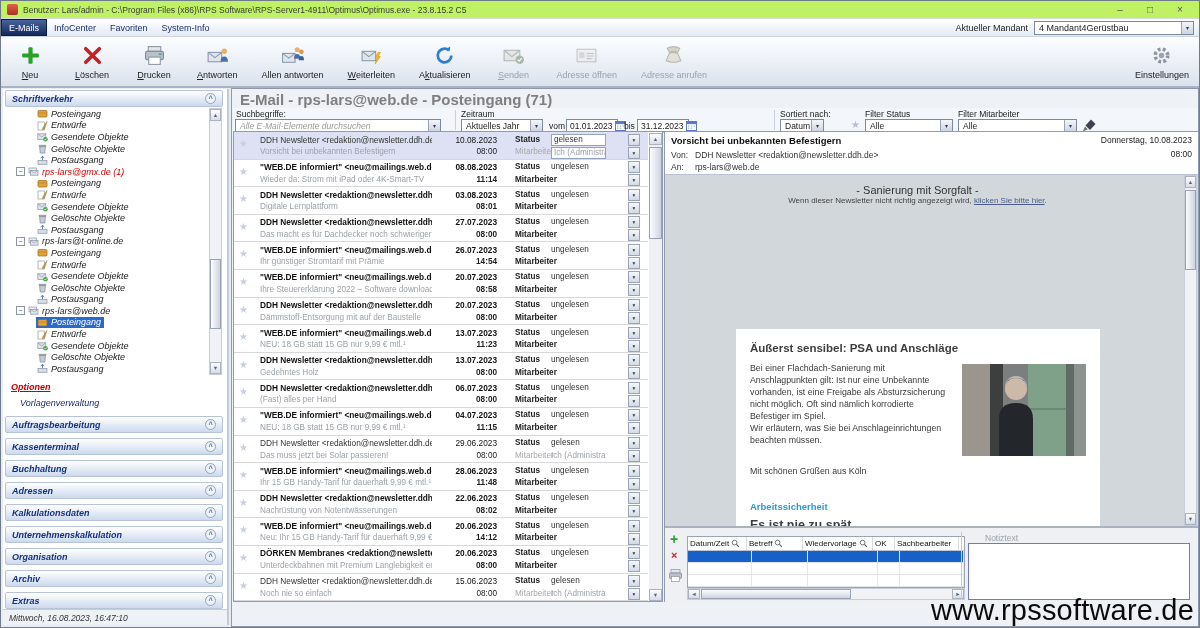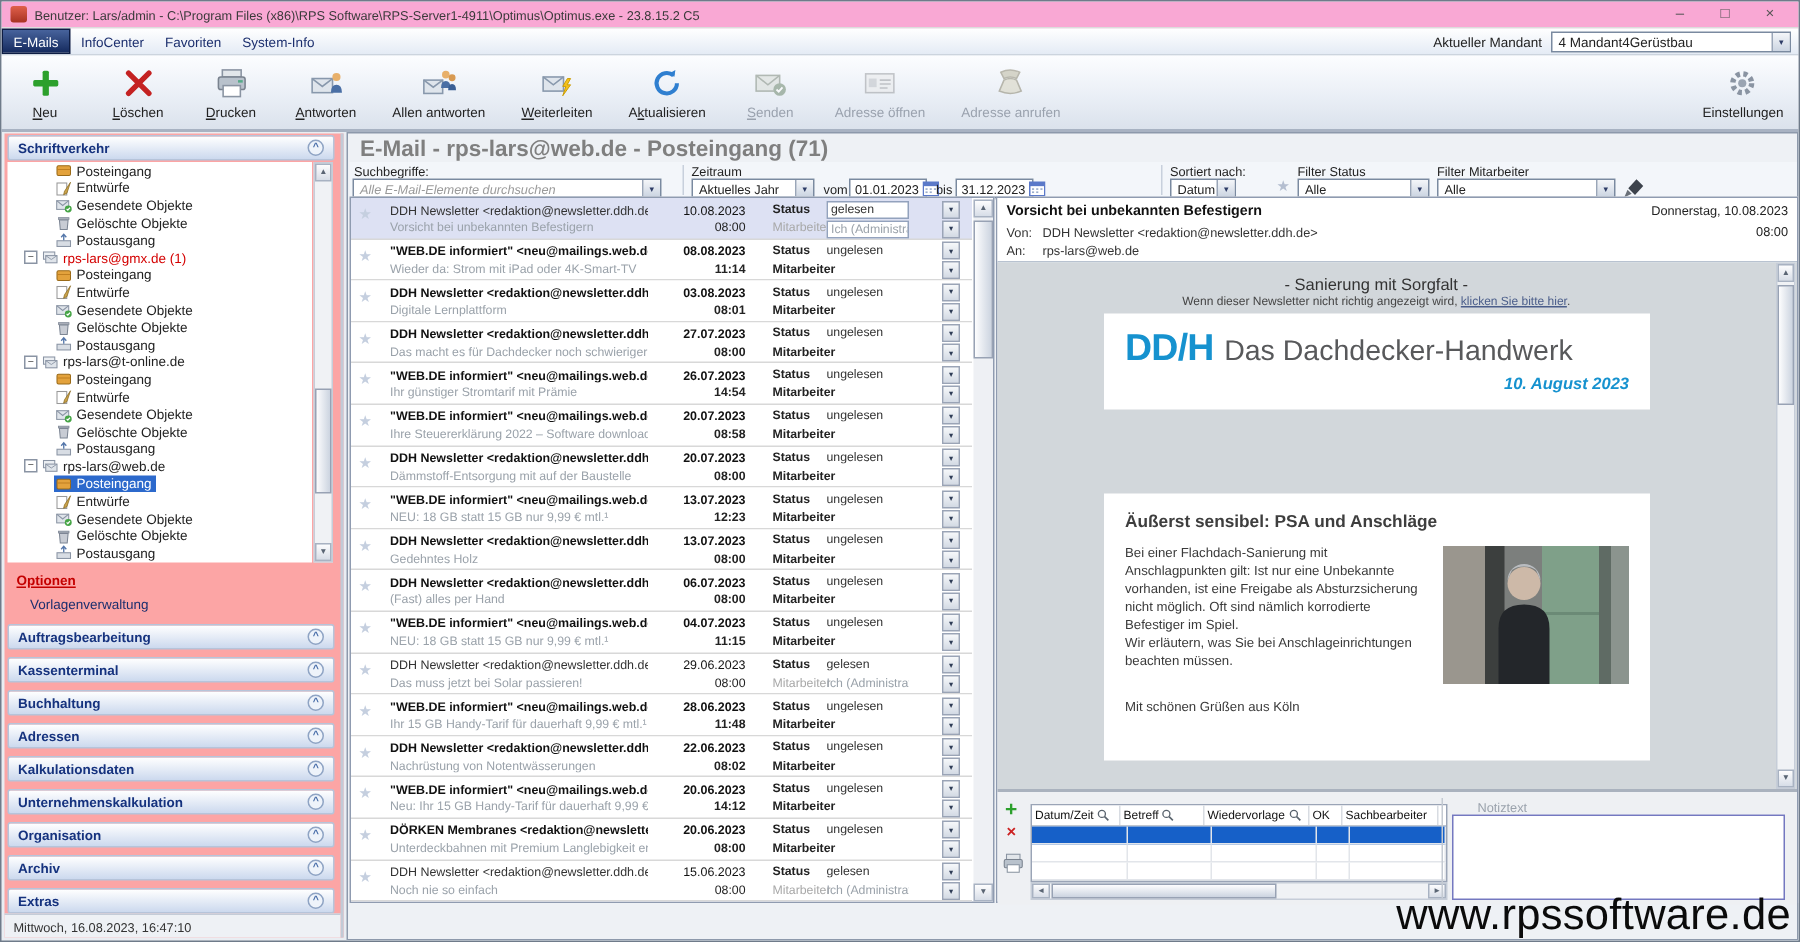--- a/index.html
+++ b/index.html
@@ -1,20 +1,20 @@
 <!DOCTYPE html>
 <html><head>
 <meta charset="utf-8">
 <style>
   html,body{margin:0;padding:0;background:#7a8694;font-family:"Liberation Sans",sans-serif;}
   *{box-sizing:border-box;}
   #window{position:relative;width:1200px;height:628px;background:#e9edf2;border:1px solid #6f7b8a;overflow:hidden;font-size:9px;color:#222;}
 
   
-  .titlebar{position:absolute;left:0;top:0;right:0;height:18px;background:#f9a8d4;display:flex;align-items:center;padding:0 4px;border-bottom:1px solid #dcdcdc;}
+  .titlebar{position:absolute;left:0;top:0;right:0;height:18px;background:#bef264;display:flex;align-items:center;padding:0 4px;border-bottom:1px solid #dcdcdc;}
   .app-ico{width:11px;height:11px;margin:0 5px 0 2px;border-radius:2px;background:linear-gradient(#e0604a,#a83222);flex:none;}
   .title-text{font-size:8.5px;color:#3a3a3a;white-space:nowrap;}
   .win-controls{margin-left:auto;display:flex;}
   .wc{width:30px;height:17px;display:flex;align-items:center;justify-content:center;font-size:10px;color:#555;}
 
   
   .menubar{position:absolute;left:0;top:18px;right:0;height:18px;background:linear-gradient(#ffffff,#e4ebf5);display:flex;align-items:stretch;border-bottom:1px solid #ccd4de;}
   #menu-tabs{display:flex;align-items:stretch;}
   .mtab{padding:0 7px;display:flex;align-items:center;color:#1c2f6e;font-size:9px;}
   .mtab.active{background:linear-gradient(#47639c,#152a5e);color:#fff;border:1px solid #0e1d44;}
@@ -30,21 +30,21 @@
   #tb-buttons{display:flex;align-items:flex-end;gap:24px;}
   .tb-btn{display:flex;flex-direction:column;align-items:center;gap:2px;min-width:38px;}
   .tb-ico{height:24px;display:flex;align-items:center;}
   .tb-ico svg{width:23px;height:23px;display:block;}
   .tb-label{font-size:9px;color:#222;white-space:nowrap;}
   .tb-btn.disabled .tb-label{color:#9aa2ae;}
   .tb-btn.disabled .tb-ico{filter:grayscale(.75);opacity:.6;}
   .tb-settings{margin-left:auto;justify-content:center;}
 
   
-  .sidebar{position:absolute;left:2px;top:88px;width:226px;bottom:2px;background:#fca5a5;border-right:2px solid #c2cad6;}
+  .sidebar{position:absolute;left:2px;top:88px;width:226px;bottom:2px;background:#ffffff;border-right:2px solid #c2cad6;font-style:italic;}
   .group-header{height:17px;border:1px solid #b6c4da;border-radius:2px;background:linear-gradient(#ffffff,#ccd9ee);display:flex;align-items:center;padding:0 6px;color:#15327e;font-weight:bold;font-size:9px;}
   .gh-chev{margin-left:auto;width:11px;height:11px;border:1px solid #8fa4c4;border-radius:50%;display:flex;align-items:center;justify-content:center;font-size:7px;color:#476ca8;background:#eef3fa;line-height:1;}
   .sv-header{position:absolute;left:2px;top:1px;right:4px;}
   #tree{position:absolute;left:2px;top:19px;width:203px;height:267px;overflow:hidden;background:#fff;}
   .trow{height:11.6px;display:flex;align-items:center;font-size:9px;color:#222;white-space:nowrap;}
   .hl{display:flex;align-items:center;gap:3px;padding:0 3px 0 1px;height:11px;}
   .trow.sel .hl{background:#2c69cc;color:#fff;}
   .ticon svg{width:11px;height:11px;display:block;}
   .pmbox{width:9px;height:9px;border:1px solid #8a94a4;background:#fff;font-size:7px;line-height:7px;text-align:center;color:#444;margin-right:2px;flex:none;}
   .tlabel.unread{color:#d40000;}
@@ -789,21 +789,21 @@
             <span class="esval">ungelesen</span>
             <span class="emval"></span>
             <span class="earr a1">▾</span>
             <span class="earr a2">▾</span>
           </div>
           <div class="erow unread">
             <span class="estar">★</span>
             <span class="esender">"WEB.DE informiert" &lt;neu@mailings.web.de&gt;</span>
             <span class="esubject">NEU: 18 GB statt 15 GB nur 9,99 € mtl.¹</span>
             <span class="edate">13.07.2023</span>
-            <span class="etime">12:23</span>
+            <span class="etime">11:23</span>
             <span class="eslabel">Status</span>
             <span class="emlabel">Mitarbeiter</span>
             <span class="esval">ungelesen</span>
             <span class="emval"></span>
             <span class="earr a1">▾</span>
             <span class="earr a2">▾</span>
           </div>
           <div class="erow unread">
             <span class="estar">★</span>
             <span class="esender">DDH Newsletter &lt;redaktion@newsletter.ddh.de&gt;</span>
@@ -935,24 +935,20 @@
         <span class="pv-date">Donnerstag, 10.08.2023</span>
         <span class="pv-time">08:00</span>
         <span class="pv-l" style="top:18px;">Von:</span>
         <span class="pv-v" style="top:18px;">DDH Newsletter &lt;redaktion@newsletter.ddh.de&gt;</span>
         <span class="pv-l" style="top:30px;">An:</span>
         <span class="pv-v" style="top:30px;">rps-lars@web.de</span>
       </div>
       <div class="pv-body">
         <div class="pv-banner1">- Sanierung mit Sorgfalt -</div>
         <div class="pv-banner2"><span>Wenn dieser Newsletter nicht richtig angezeigt wird, </span><span class="lnk">klicken Sie bitte hier</span><span>.</span></div>
-        <div class="card card1">
-          <div class="logo-line"><span class="logo">DD/H</span><span class="logo-text">Das Dachdecker-Handwerk</span></div>
-          <div class="issue">10. August 2023</div>
-        </div>
         <div class="card card2">
           <div class="art-title">Äußerst sensibel: PSA und Anschläge</div>
           <div class="art-flex">
             <div class="art-text">
               <div>Bei einer Flachdach-Sanierung mit Anschlagpunkten gilt: Ist nur eine Unbekannte vorhanden, ist eine Freigabe als Absturzsicherung nicht möglich. Oft sind nämlich korrodierte Befestiger im Spiel.</div>
               <div>Wir erläutern, was Sie bei Anschlageinrichtungen beachten müssen.</div>
             </div>
             <div class="photo">
               <svg viewBox="0 0 124 92">
                   <rect width="124" height="92" fill="#7c7f7d"></rect>
@@ -962,20 +958,24 @@
                   <rect x="104" width="8" height="92" fill="#5f6b64"></rect>
                   <rect x="112" width="12" height="92" fill="#8b948e"></rect>
                   <rect x="66" y="44" width="38" height="2" fill="#6b8a76"></rect>
                   <circle cx="54" cy="25" r="11" fill="#cdb9a8"></circle>
                   <path d="M43 23 a11 11 0 0 1 22 0 l-3-7 a12 9 0 0 0 -16 0z" fill="#b9bcc0"></path>
                   <path d="M37 92 V55 q0-16 17-16 q17 0 17 16 v37z" fill="#23262a"></path>
                 </svg>
             </div>
           </div>
           <div class="greeting">Mit schönen Grüßen aus Köln</div>
+        </div>
+        <div class="card card3">
+          <div class="sec-tag">Arbeitssicherheit</div>
+          <div class="sec-title">Es ist nie zu spät</div>
         </div>
       </div>
       <div class="vscroll" id="pv-scroll">
         <span class="vs-btn up">▲</span>
         <span class="vs-thumb" style="top:14px;height:80px;"></span>
         <span class="vs-btn down">▼</span>
       </div>
 
       <div class="pv-notes">
         <span class="pn-add">+</span>

